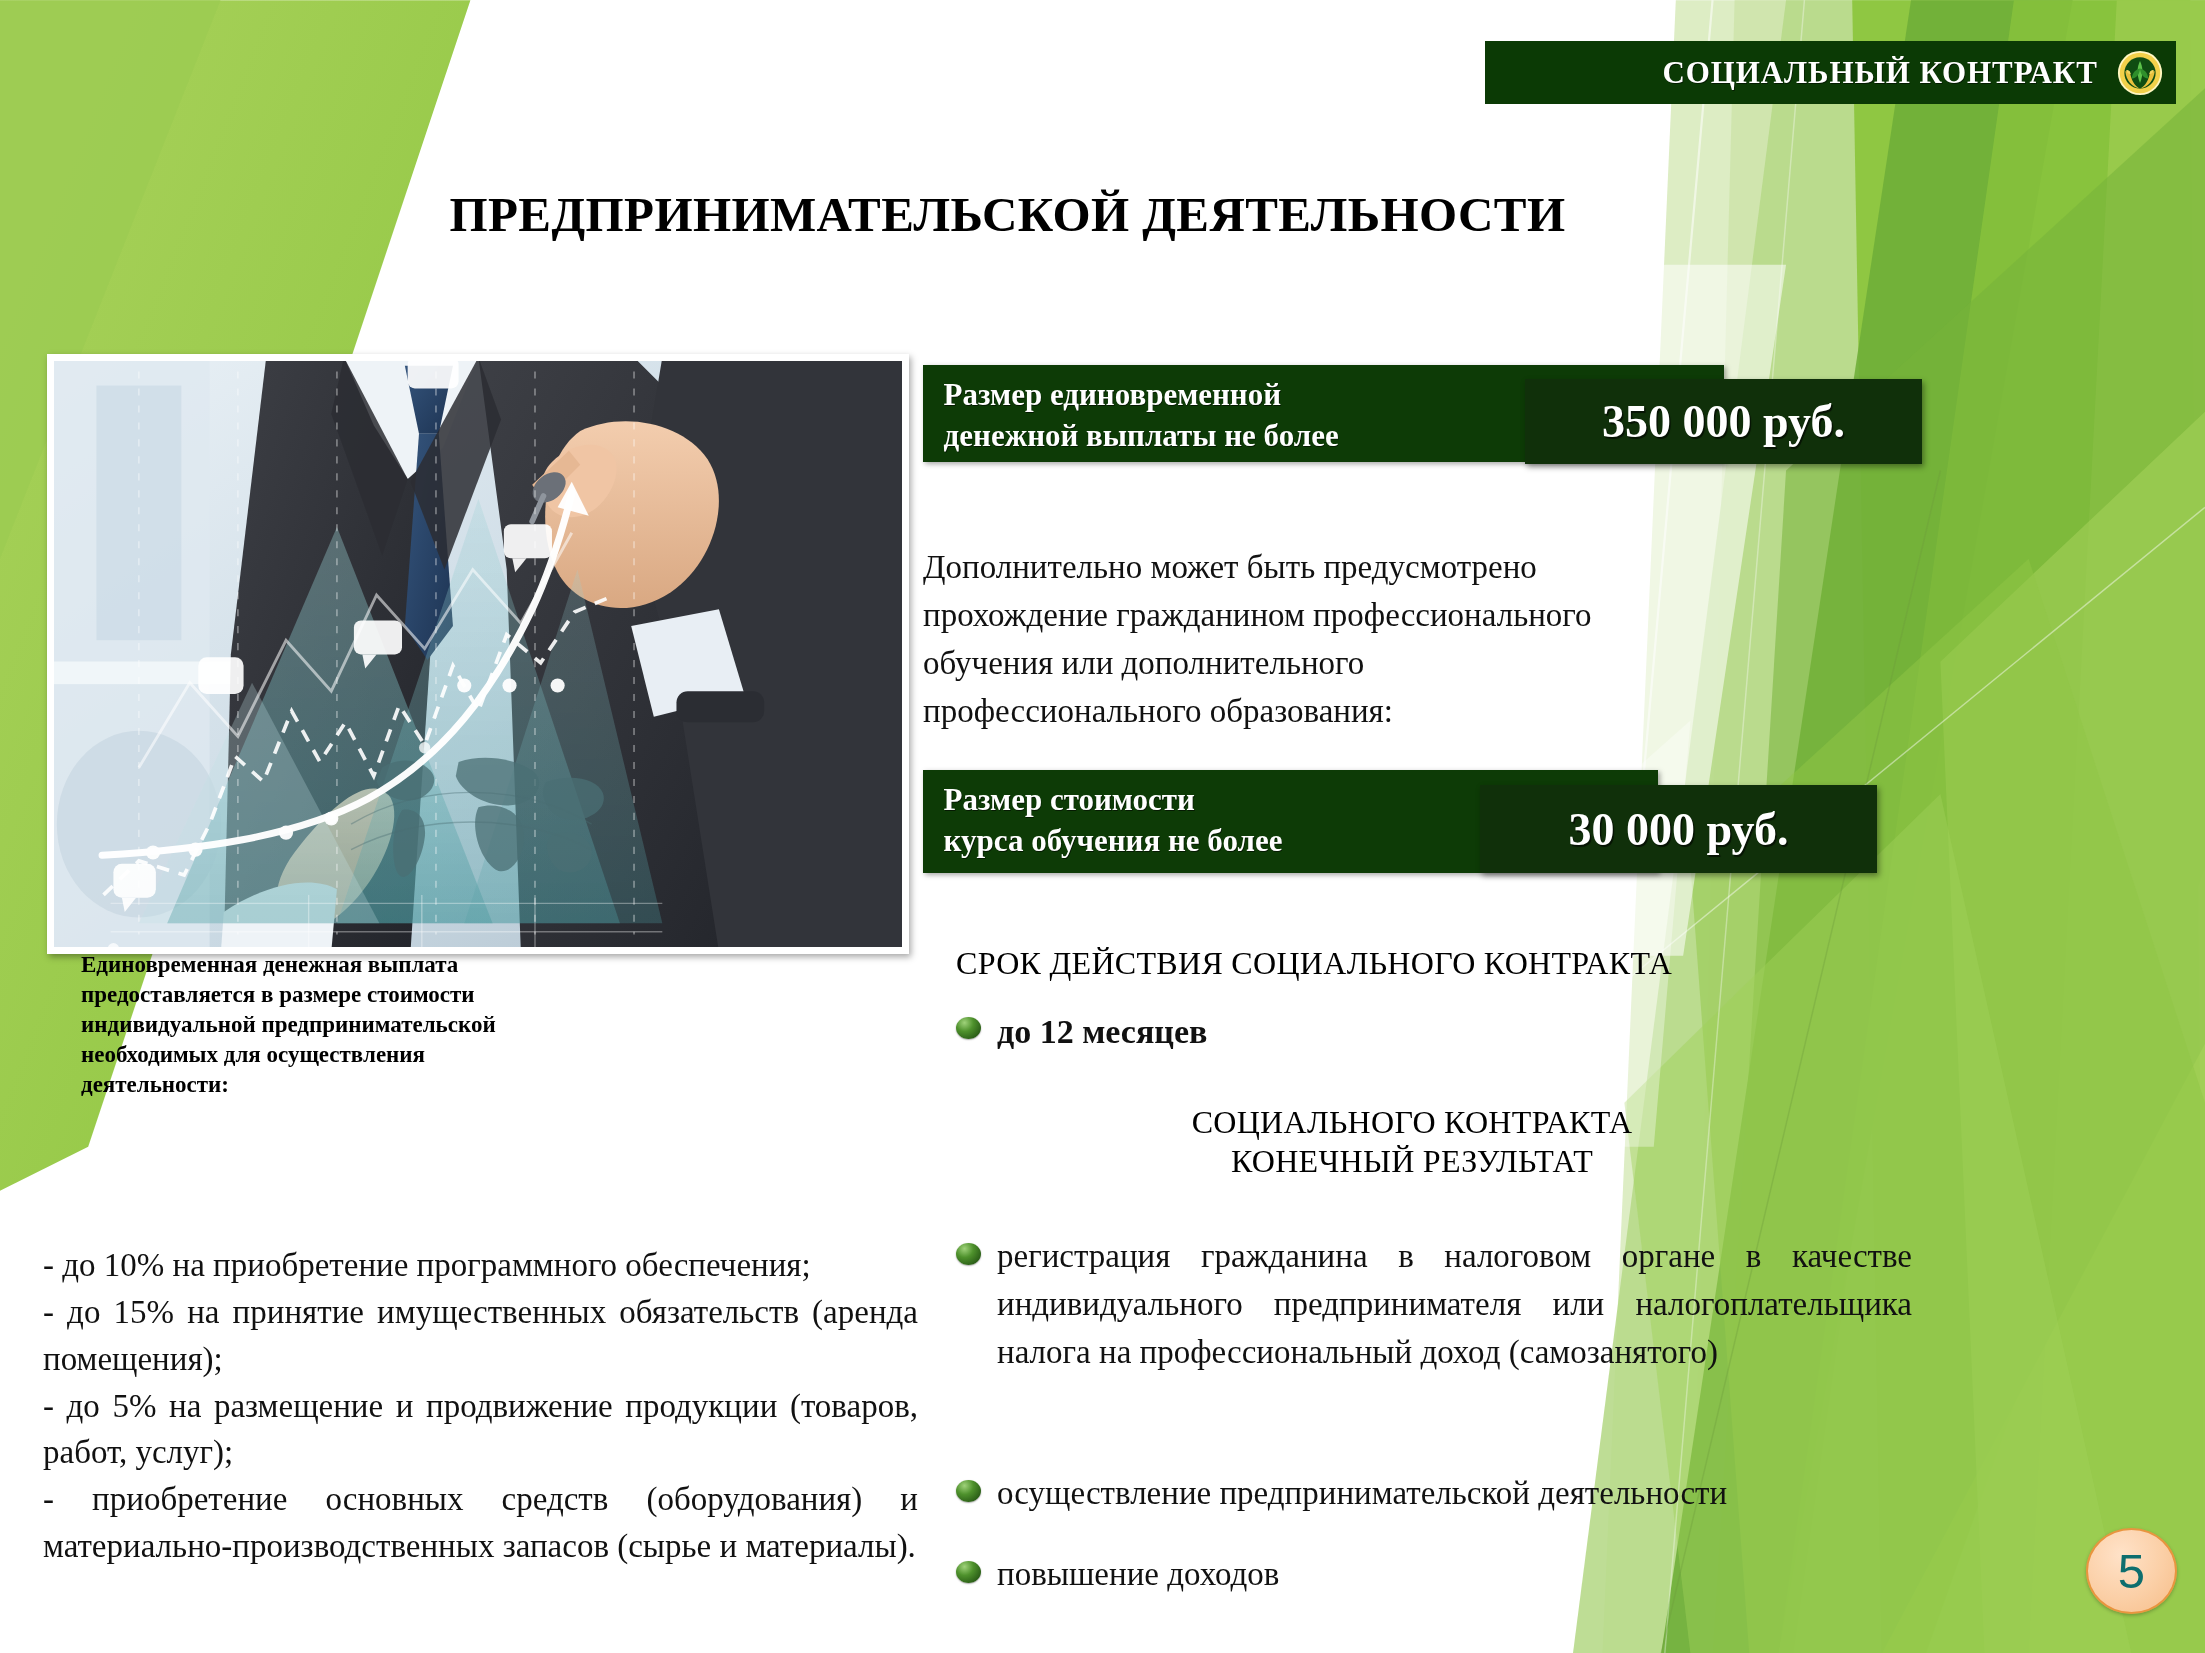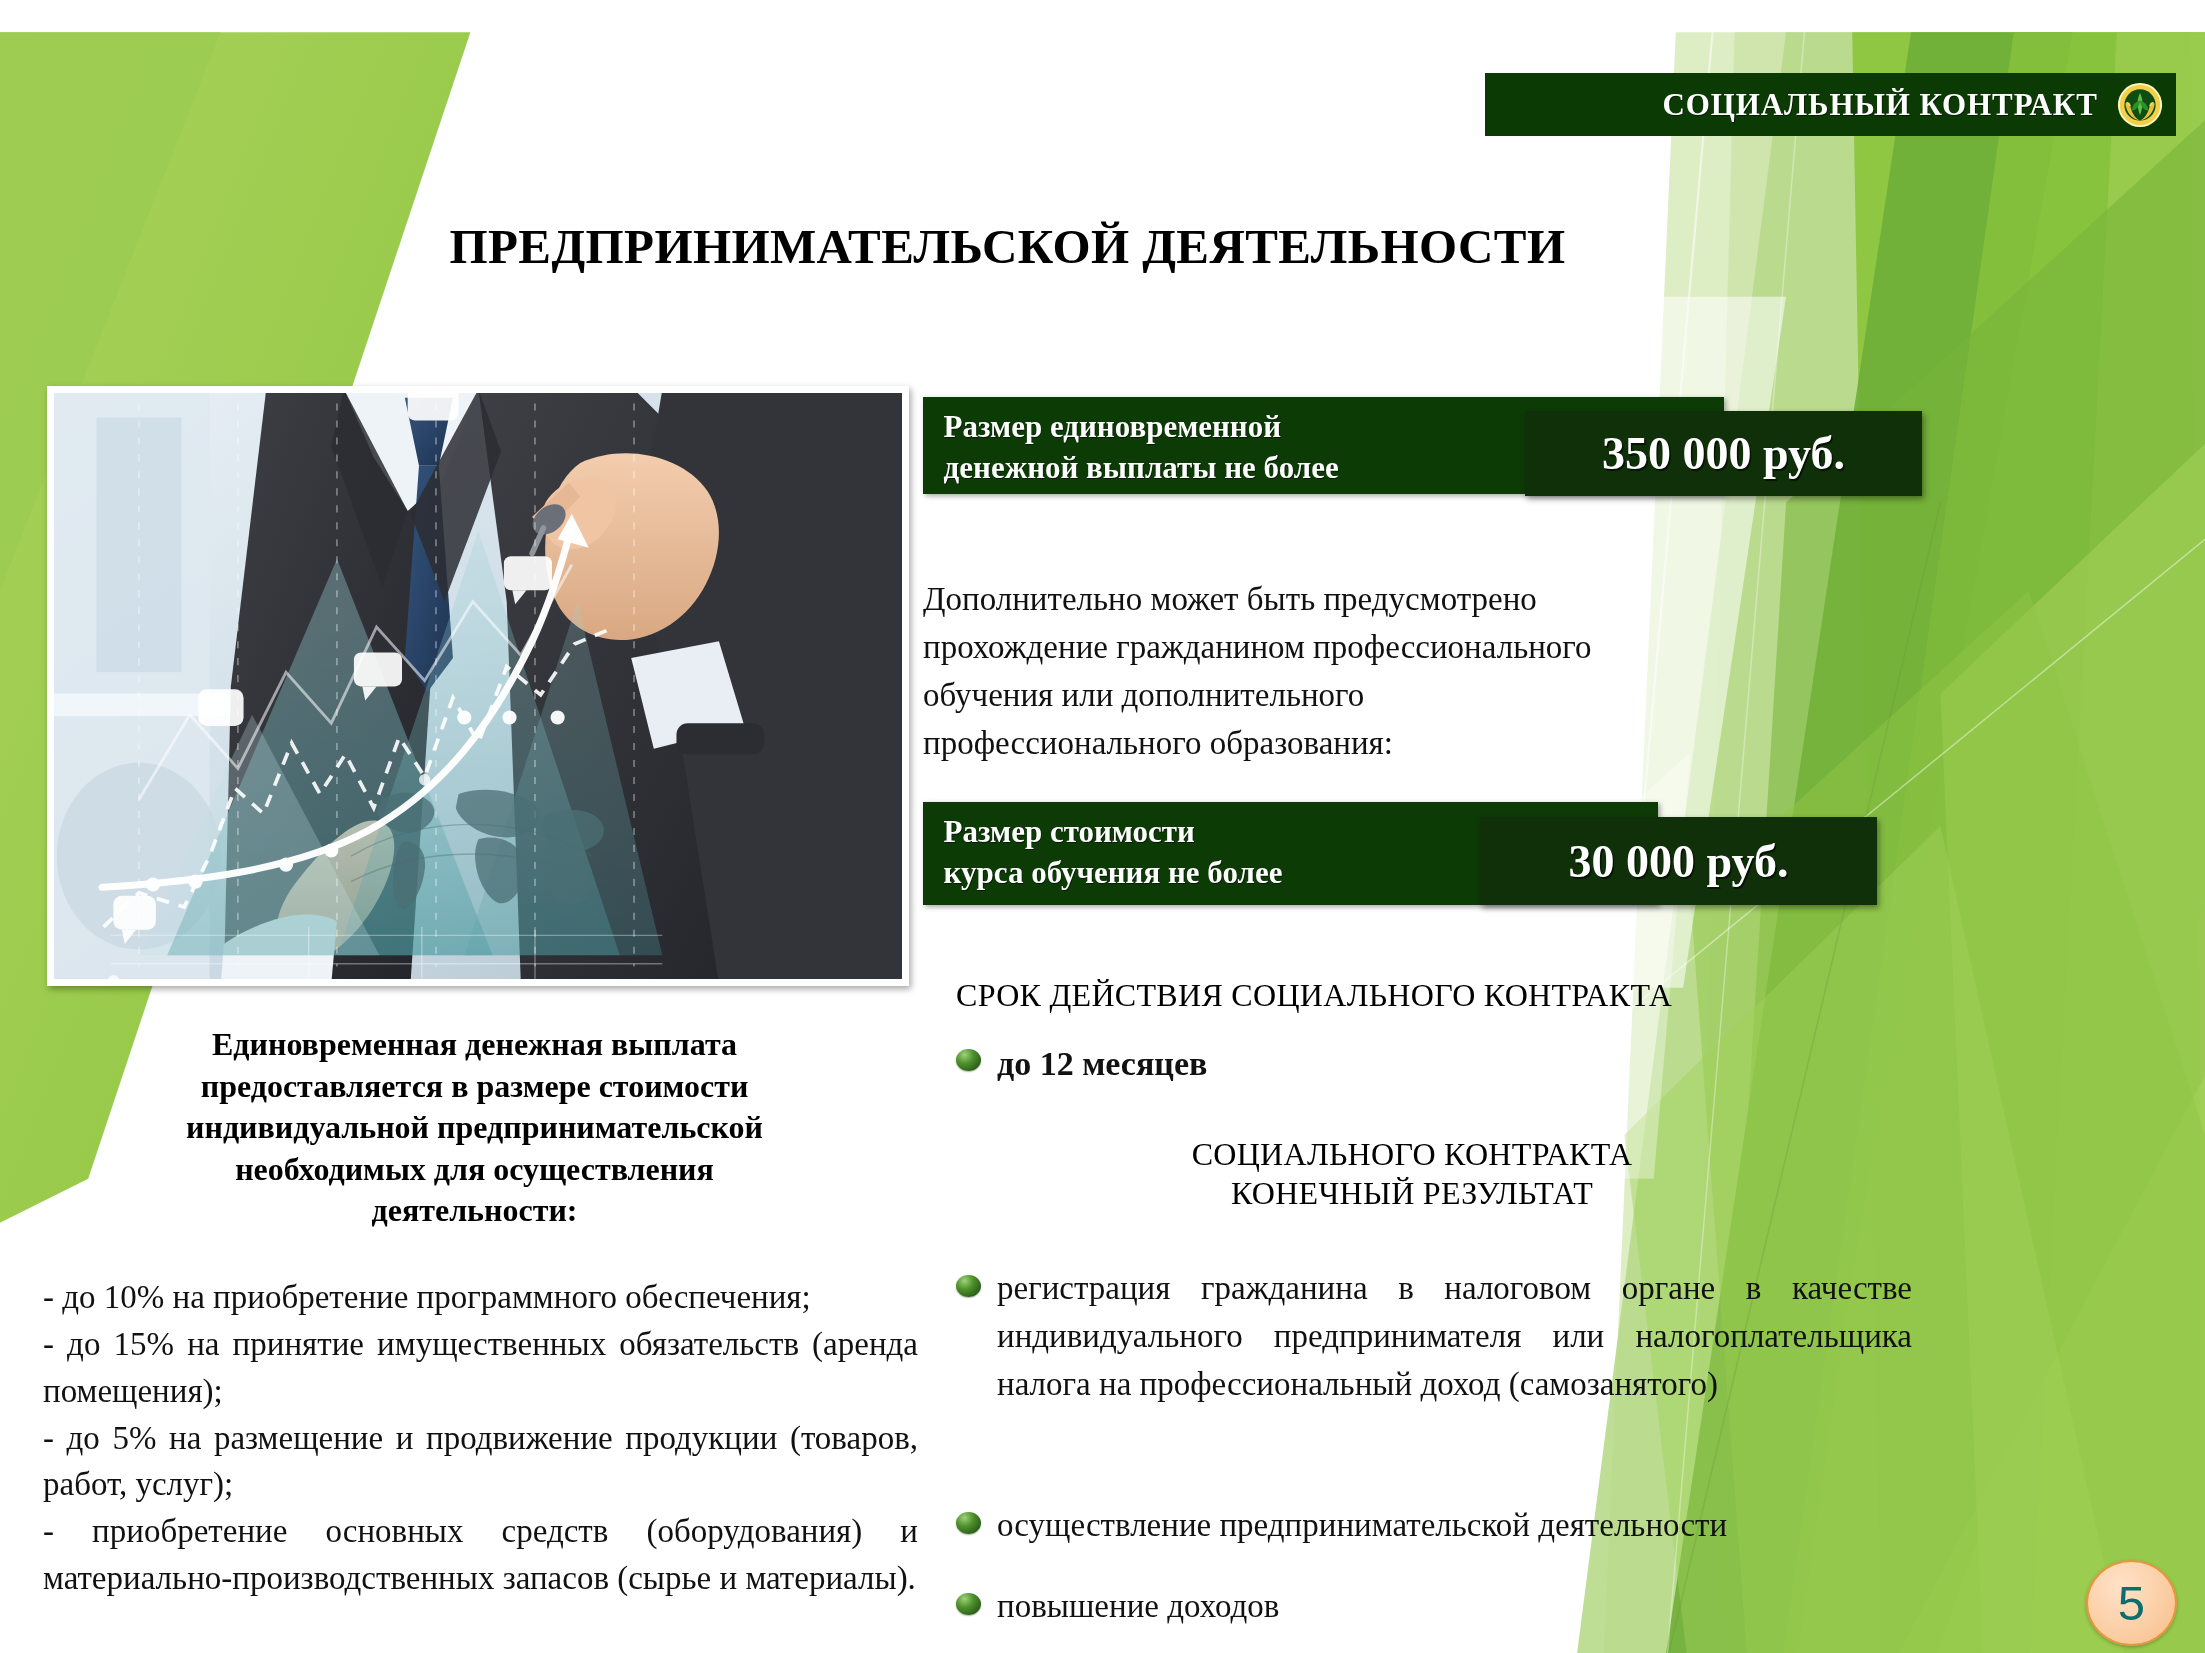--- a/index.html
+++ b/index.html
@@ -3,21 +3,21 @@
 <meta charset="utf-8">
 <style>
   html,body{margin:0;padding:0;}
   body{
     width:2205px;height:1654px;
     background:#ffffff;
     font-family:"Liberation Serif", serif;
     overflow:hidden;
     position:relative;
   }
-  .slide{position:absolute;inset:0;overflow:hidden;background:#fff;margin-top:32px;}
+  .slide{position:absolute;inset:0;overflow:hidden;background:#fff;}
 
   
   .bg-layer{position:absolute;inset:0;pointer-events:none;}
   .bg-layer svg{display:block;width:2205px;height:1654px;}
 
   
   .header-bar{
     position:absolute;left:1485px;top:41px;width:691px;height:63px;
     background:#0b3a05;
     display:flex;align-items:center;justify-content:flex-end;
@@ -102,23 +102,23 @@
   .bullet-text{color:#111;font-size:33px;line-height:1.45;}
   .b-12m{left:956px;top:1007px;width:662px;}
   .b-12m .bullet-text{font-weight:bold;font-size:34px;}
   .b-reg{left:956px;top:1233px;width:956px;}
   .b-reg .bullet-text{text-align:justify;text-justify:inter-word;}
   .b-act{left:956px;top:1470px;width:970px;}
   .b-inc{left:956px;top:1551px;width:735px;}
 
   
   .left-caption{
-    position:absolute;left:81px;top:992px;width:787px;
-    text-align:center;color:#000;font-weight:bold;
-    font-size:32px;line-height:1.30;z-index:20;
+    position:absolute;left:81px;top:950px;width:787px;
+    color:#000;font-weight:bold;
+    font-size:23px;line-height:1.30;z-index:20;
   }
   .left-list{
     position:absolute;left:43px;top:1242px;width:875px;
     color:#111;font-size:33px;line-height:1.42;
     text-align:justify;text-justify:inter-word;z-index:20;
   }
   .left-list .item{display:block;margin:0;}
 
   
   .page-badge{

